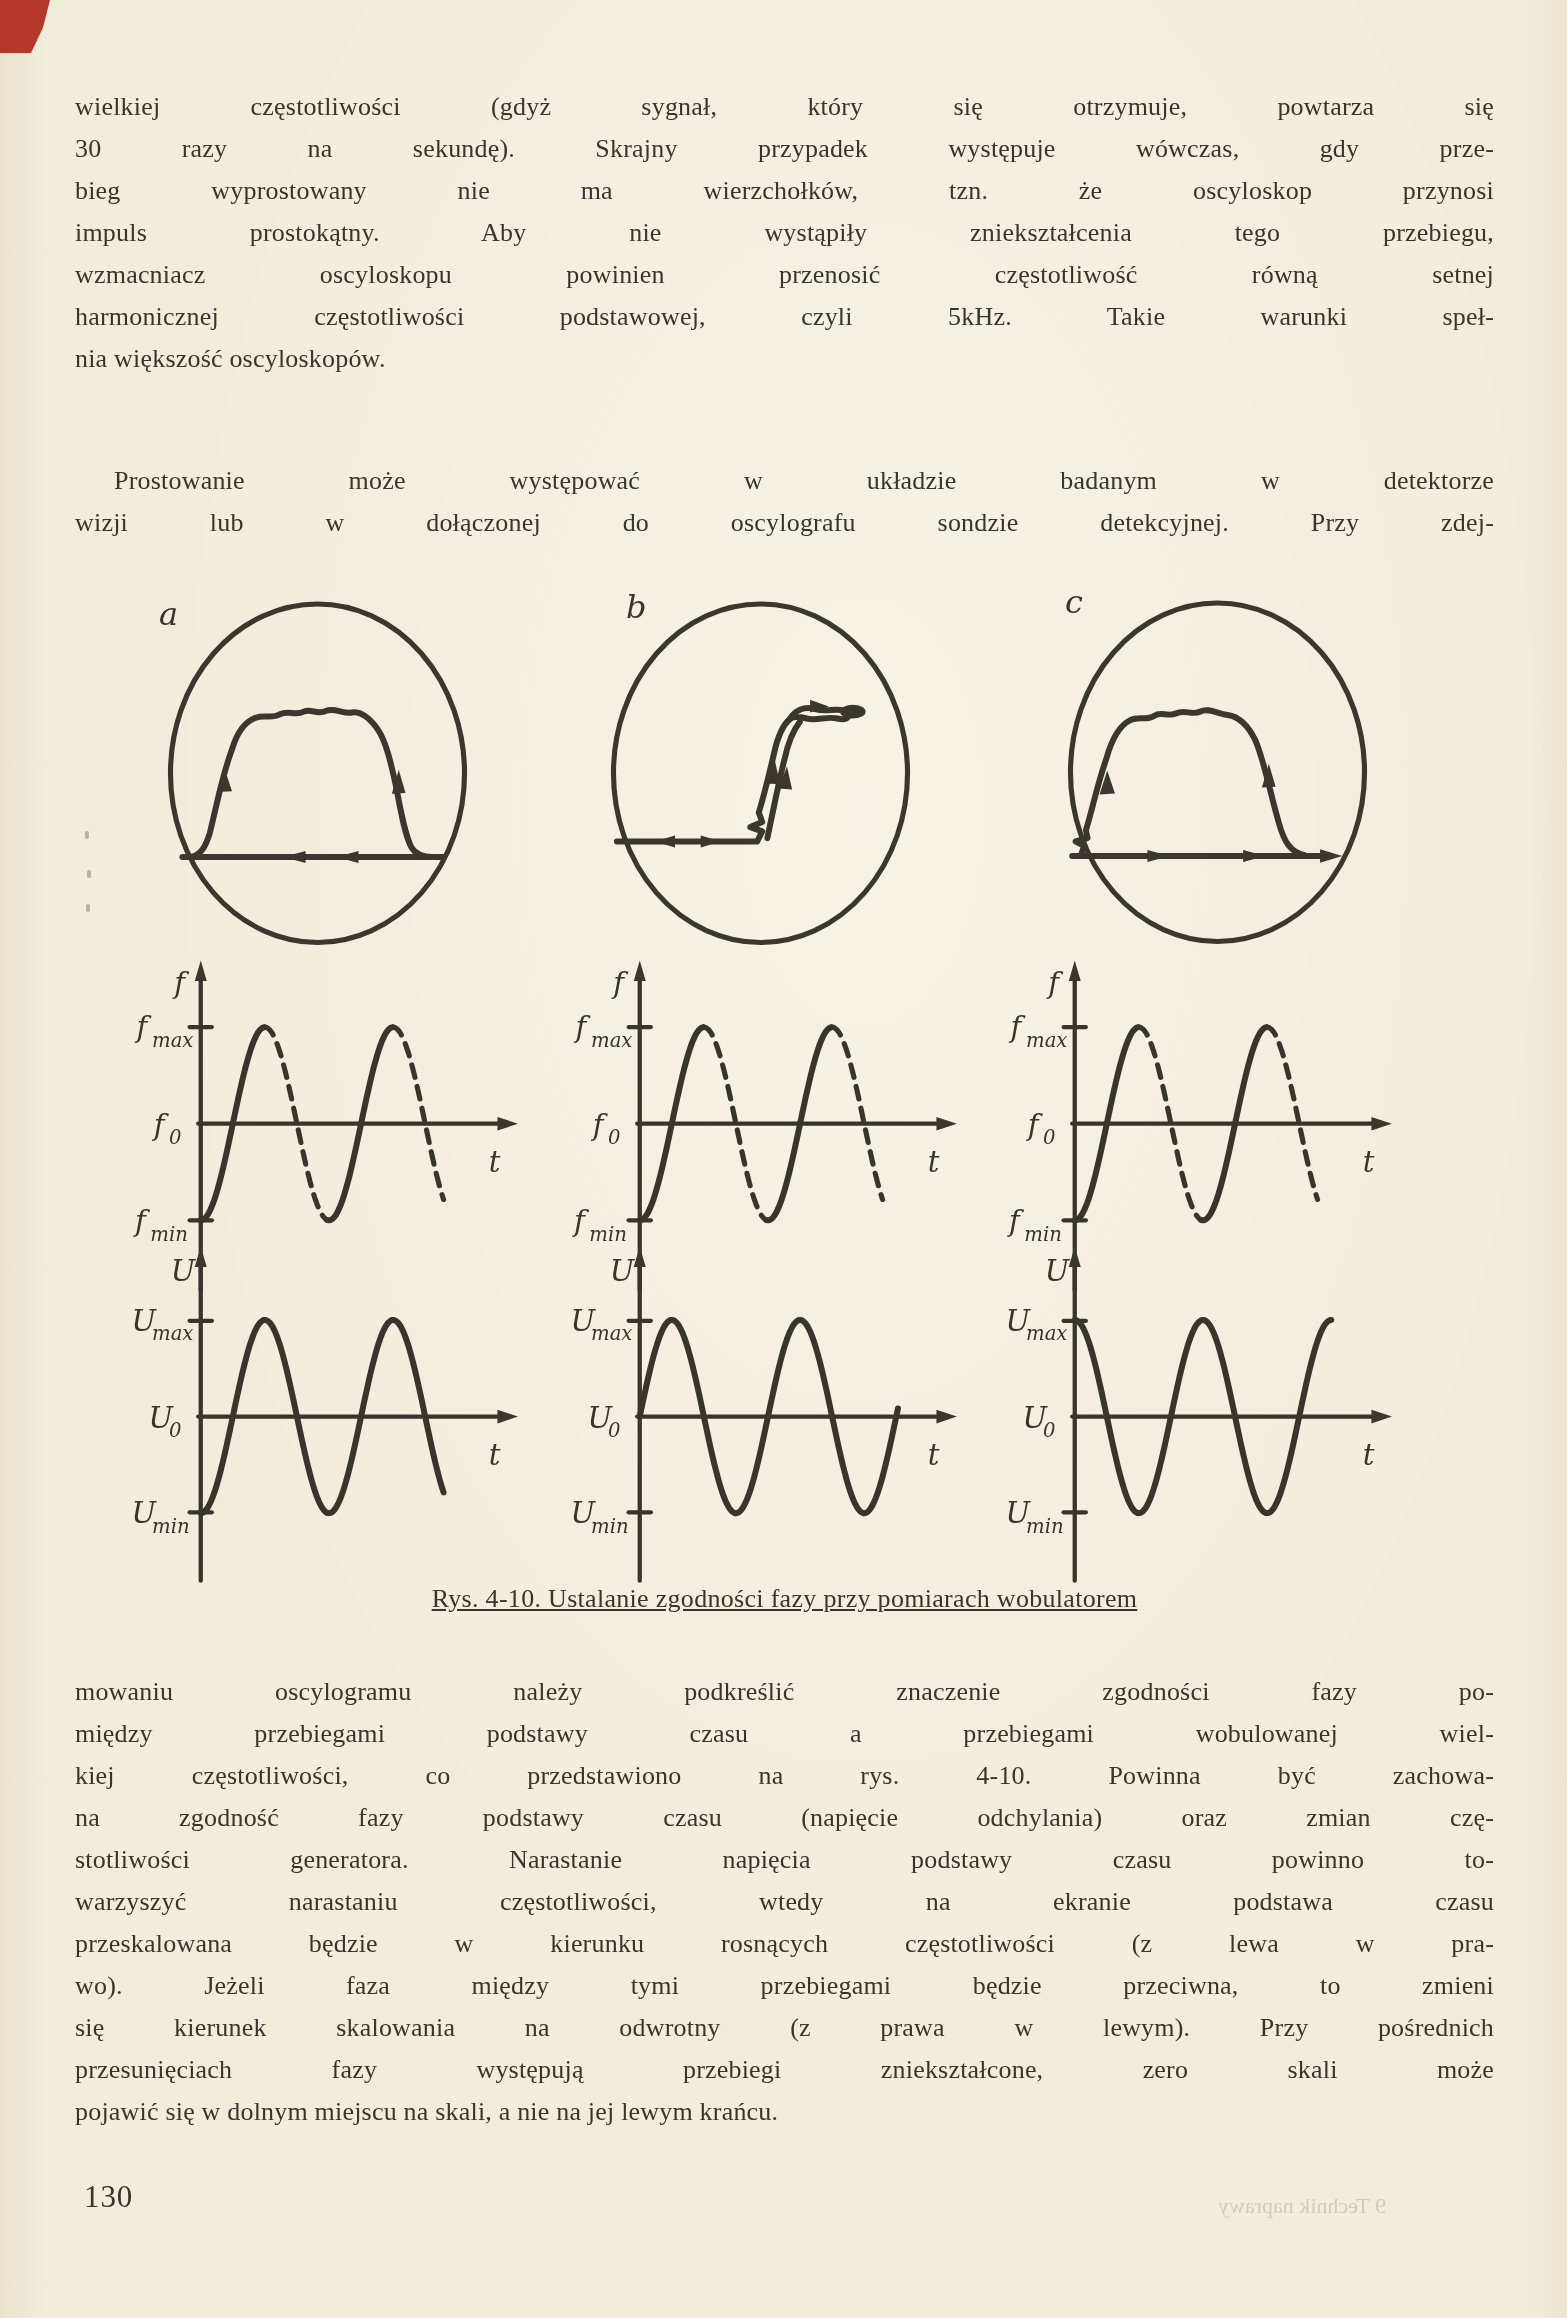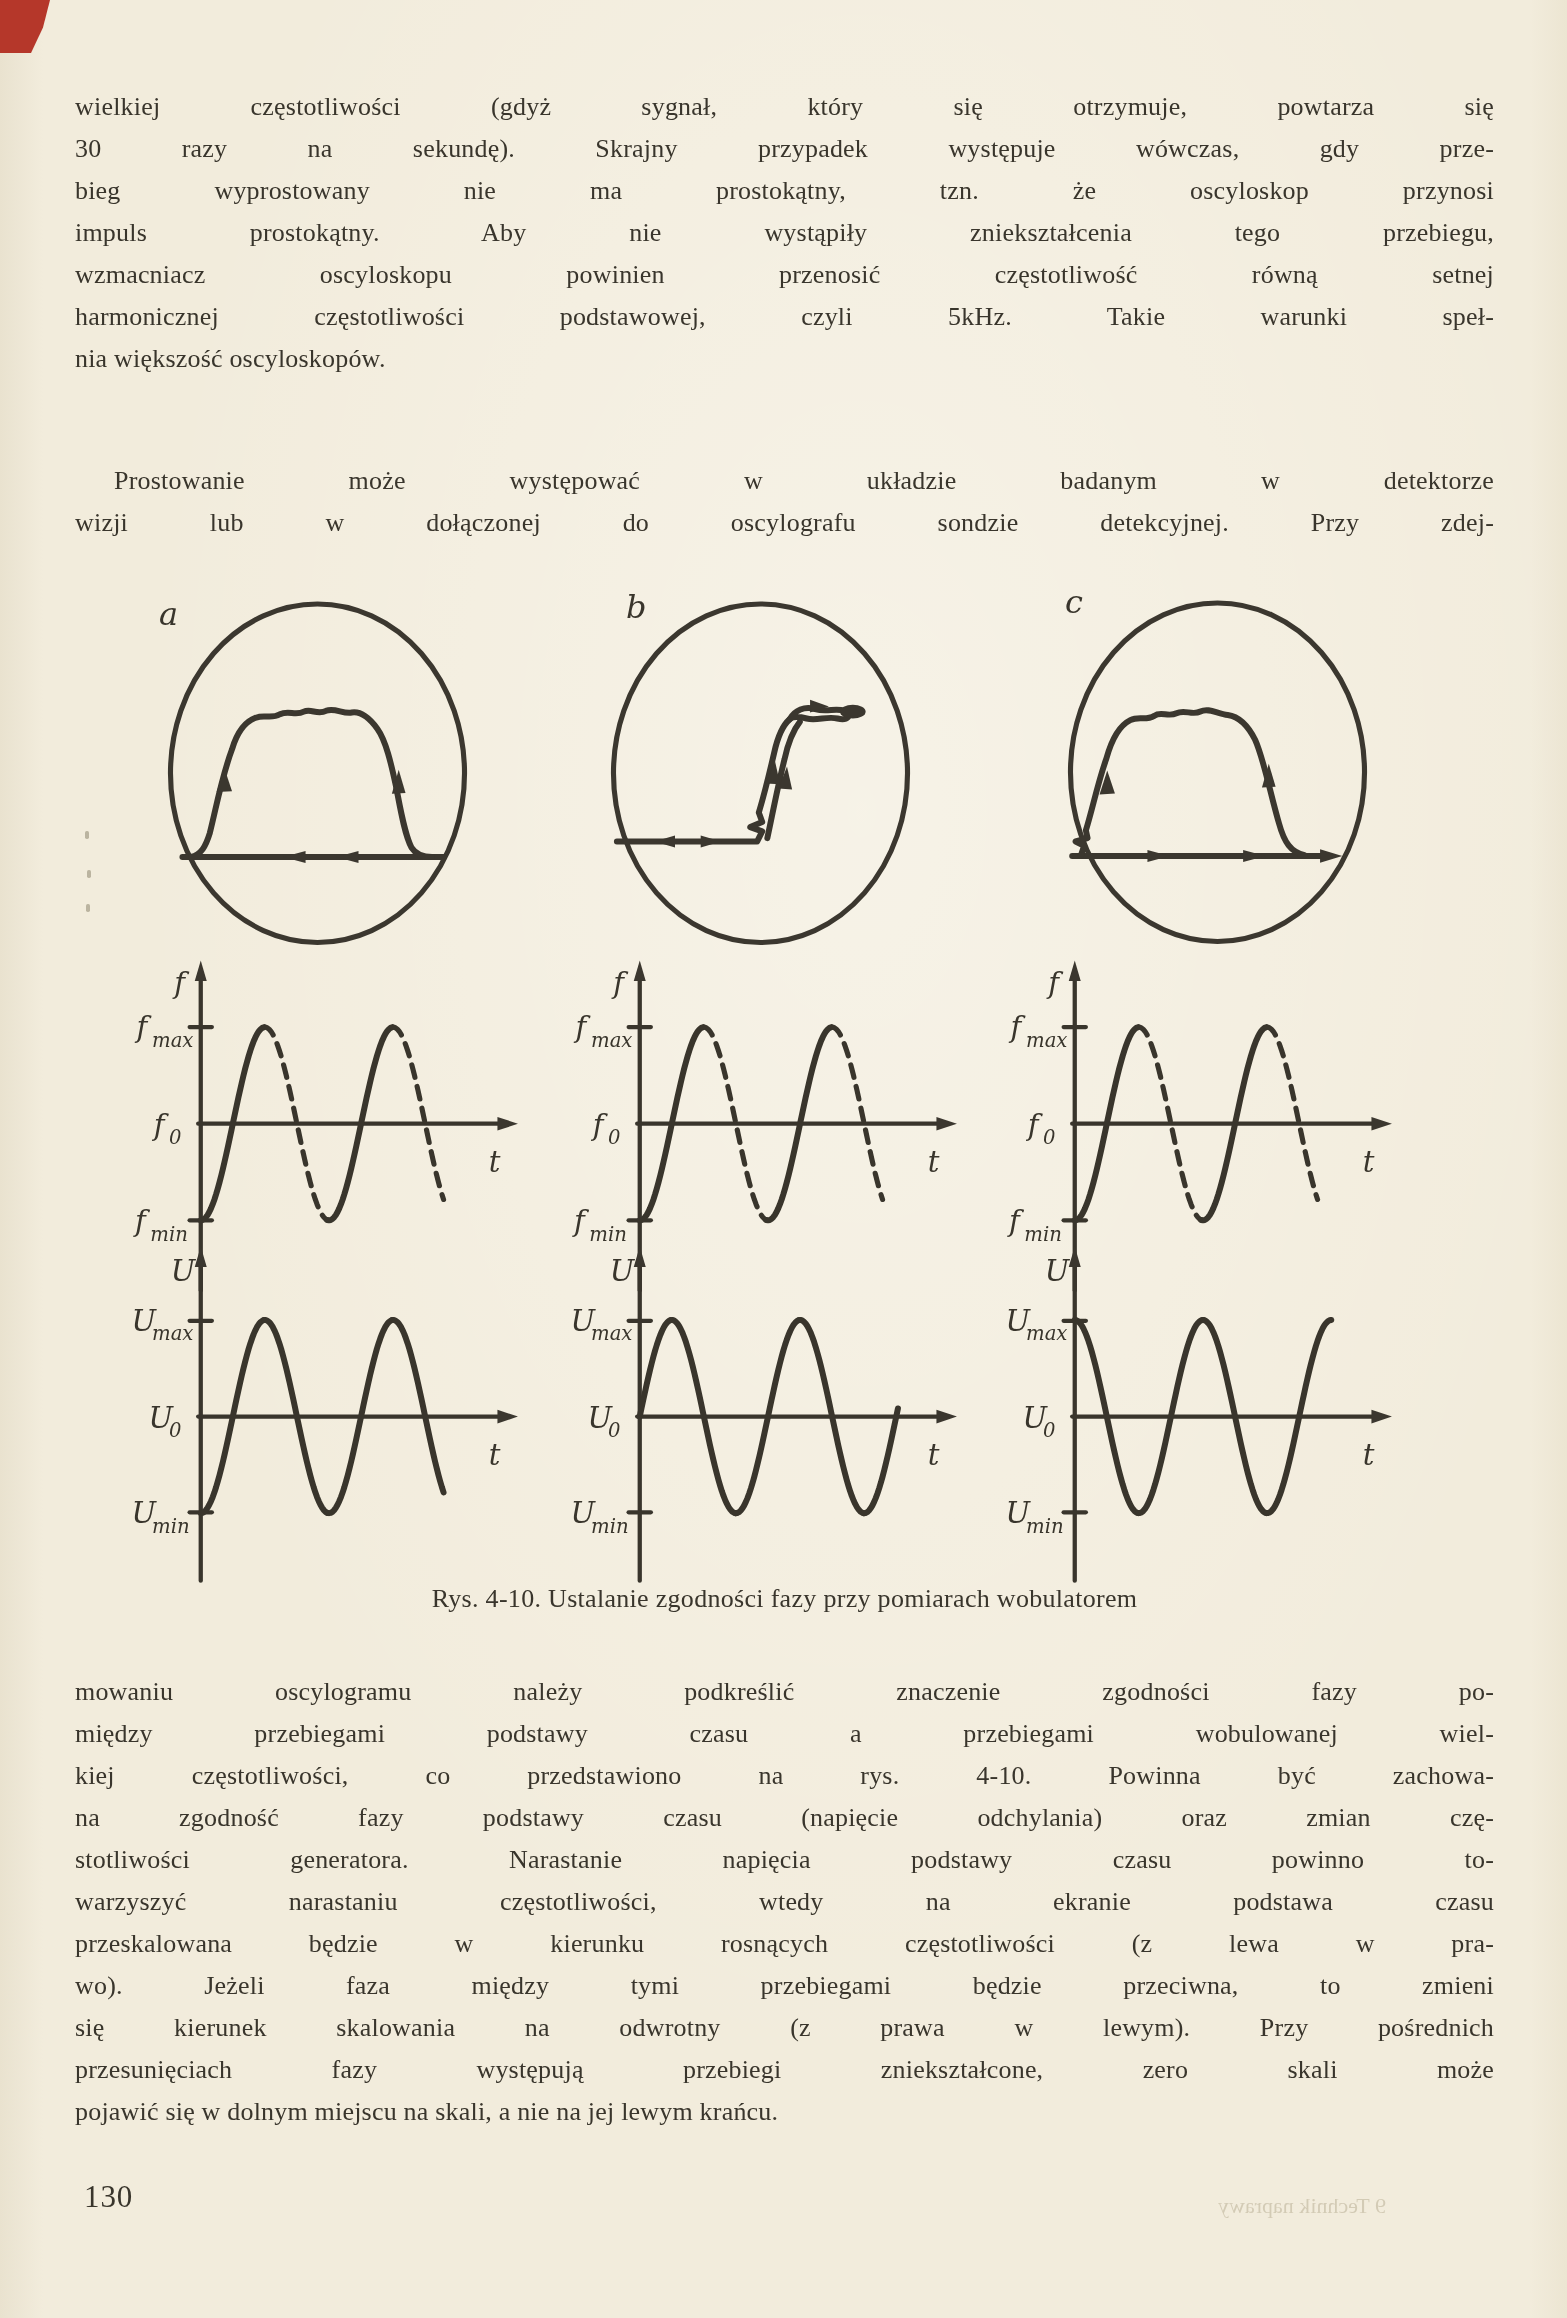--- a/index.html
+++ b/index.html
@@ -16,21 +16,21 @@
     position:absolute;left:0;top:0;width:50px;height:53px;
     background:#b5372a;
     clip-path:polygon(0 0,100% 0,86% 52%,62% 100%,0 100%);
   }
   .para{position:absolute;left:75px;width:1419px;font-size:26px;line-height:42px;letter-spacing:0.2px;}
   .para .tline{text-align:justify;text-align-last:justify;}
   .para.last-left .tline:last-child{text-align-last:left;}
   .para.indent-first .tline:first-child{padding-left:39px;}
   .caption{
     position:absolute;left:75px;top:1584px;width:1419px;
-    font-size:26px;letter-spacing:0.3px;text-align:center;
+    font-size:26px;letter-spacing:0.3px;text-align:center;text-decoration:underline;
   }
   .panel-label{
     position:absolute;font-style:italic;font-size:32px;
     font-family:"DejaVu Serif",serif;
   }
   .page-number{position:absolute;left:84px;top:2179px;font-size:31px;letter-spacing:0.9px;}
   .printers-mark{
     position:absolute;left:1178px;top:2193px;width:248px;
     font-size:22px;color:#a29678;opacity:.38;
     transform:scaleX(-1);filter:blur(0.5px);text-align:center;
@@ -47,21 +47,21 @@
   .speck{position:absolute;width:4.3px;height:7.7px;background:#8e8670;opacity:.55;border-radius:1.7px;}
 </style>
 </head>
 <body>
 
 <div class="corner"></div>
 
 <div class="para last-left" style="top:86px;">
     <div class="tline">wielkiej częstotliwości (gdyż sygnał, który się otrzymuje, powtarza się</div>
     <div class="tline">30 razy na sekundę). Skrajny przypadek występuje wówczas, gdy prze-</div>
-    <div class="tline">bieg wyprostowany nie ma prostokątny, tzn. że oscyloskop przynosi</div>
+    <div class="tline">bieg wyprostowany nie ma wierzchołków, tzn. że oscyloskop przynosi</div>
     <div class="tline">impuls prostokątny. Aby nie wystąpiły zniekształcenia tego przebiegu,</div>
     <div class="tline">wzmacniacz oscyloskopu powinien przenosić częstotliwość równą setnej</div>
     <div class="tline">harmonicznej częstotliwości podstawowej, czyli 5kHz. Takie warunki speł-</div>
     <div class="tline">nia większość oscyloskopów.</div>
   </div>
 <div class="para indent-first" style="top:460px;">
     <div class="tline">Prostowanie może występować w układzie badanym w detektorze</div>
     <div class="tline">wizji lub w dołączonej do oscylografu sondzie detekcyjnej. Przy zdej-</div>
   </div>
 

